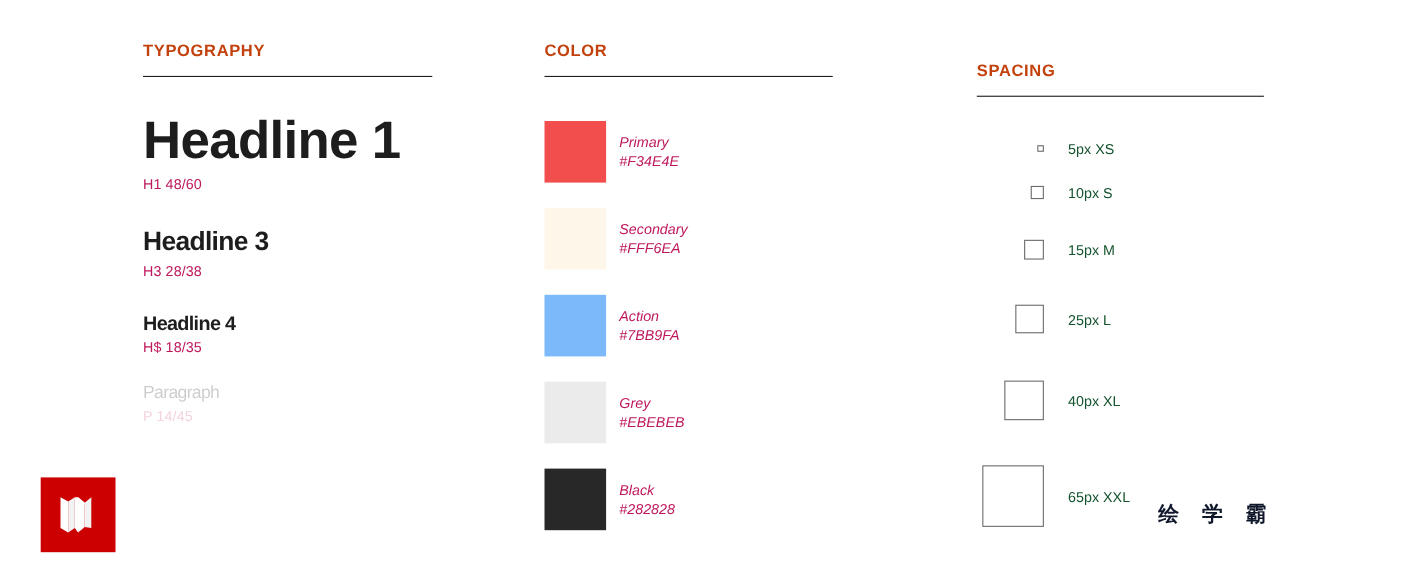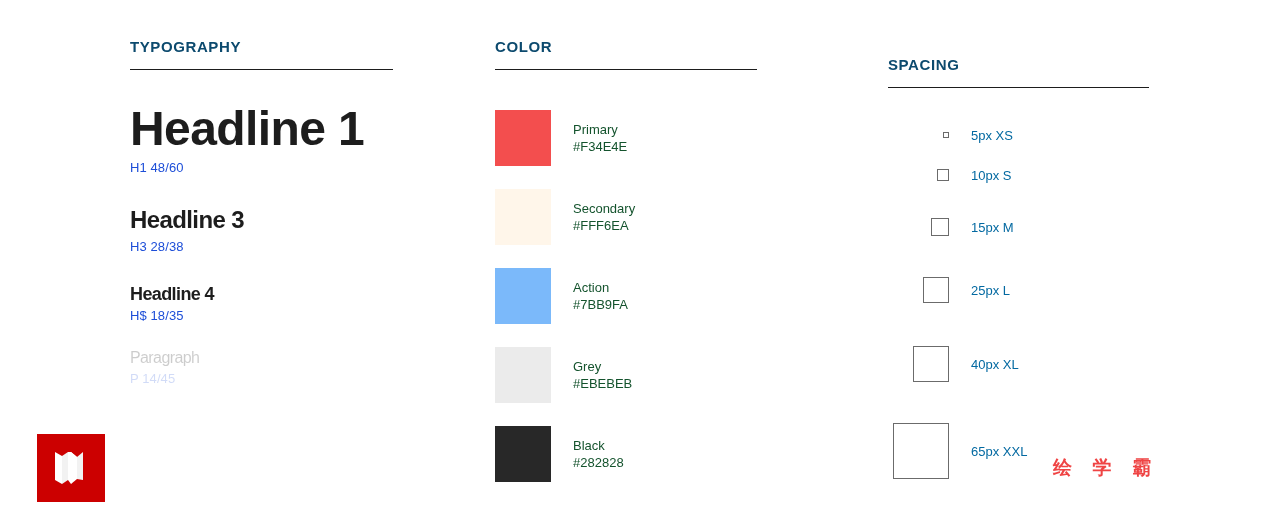--- a/index.html
+++ b/index.html
@@ -28,21 +28,21 @@
     top: 38px;
   }
   .col-typography { left: 130px; width: 263px; }
   .col-color      { left: 495px; width: 262px; }
   .col-spacing    { left: 888px; width: 261px; margin-top: 18px; }
 
   .section-title {
     font-size: 15px;
     font-weight: bold;
     letter-spacing: 0.6px;
-    color: #0c4a6e;
+    color: #c2410c;
     line-height: 18px;
     margin: 0;
   }
   .section-rule {
     margin-top: 13px;
     border-top: 1.4px solid #1d1d1d;
     width: 100%;
     height: 0;
   }
 
@@ -54,21 +54,21 @@
     width: 100%;
   }
   .type-item { margin-bottom: 22px; }
   .type-sample {
     color: #1d1d1d;
     letter-spacing: -0.6px;
     white-space: nowrap;
   }
   .type-spec {
     font-size: 13px;
-    color: #1d4ed8;
+    color: #be185d;
     letter-spacing: 0.1px;
     margin-top: 2px;
   }
   .t-h1 .type-sample { font-size: 48px; font-weight: bold; line-height: 58px; }
   .t-h1 { margin-bottom: 28px; }
   .t-h2 .type-sample { font-size: 32px; font-weight: bold; line-height: 40px; }
   .t-h2 { margin-bottom: 28px; }
   .t-h3 .type-sample { font-size: 24px; font-weight: bold; line-height: 34px; }
   .t-h3 { margin-bottom: 28px; }
   .t-h4 .type-sample { font-size: 18px; font-weight: bold; line-height: 24px; }
@@ -89,57 +89,58 @@
     align-items: center;
     height: 56px;
     margin-bottom: 23px;
   }
   .color-swatch {
     width: 56px;
     height: 56px;
     flex: 0 0 56px;
   }
   .color-meta {
+    margin-left: 12px;
+    font-size: 13px;
+    line-height: 17px;
+    color: #be185d;
+    font-style: italic;
+  }
+  .color-name { display: block; }
+  .color-hex  { display: block; }
+
+  
+  .spacing-list {
+    position: absolute;
+    top: 62px;
+    left: 0;
+    width: 100%;
+  }
+  .spacing-row {
+    display: flex;
+    align-items: center;
+    justify-content: flex-start;
+  }
+  .spacing-box-cell {
+    width: 61px;
+    display: flex;
+    justify-content: flex-end;
+    align-items: center;
+    flex: 0 0 61px;
+  }
+  .spacing-box {
+    border: 1px solid #6b6b6b;
+    box-sizing: border-box;
+    background: #ffffff;
+  }
+  .spacing-label {
     margin-left: 22px;
     font-size: 13px;
     line-height: 17px;
     color: #14532d;
-  }
-  .color-name { display: block; }
-  .color-hex  { display: block; }
-
-  
-  .spacing-list {
-    position: absolute;
-    top: 62px;
-    left: 0;
-    width: 100%;
-  }
-  .spacing-row {
-    display: flex;
-    align-items: center;
-    justify-content: flex-start;
-  }
-  .spacing-box-cell {
-    width: 61px;
-    display: flex;
-    justify-content: flex-end;
-    align-items: center;
-    flex: 0 0 61px;
-  }
-  .spacing-box {
-    border: 1px solid #6b6b6b;
-    box-sizing: border-box;
-    background: #ffffff;
-  }
-  .spacing-label {
-    margin-left: 22px;
-    font-size: 13px;
-    line-height: 17px;
-    color: #0369a1;
     white-space: nowrap;
   }
 
   
   .logo-mark {
     position: absolute;
     left: 37px;
     top: 434px;
     width: 68px;
     height: 68px;
@@ -150,21 +151,21 @@
   }
   .logo-mark svg { display: block; }
 
   .cn-watermark {
     position: absolute;
     left: 1053px;
     top: 455px;
     font-size: 19px;
     font-weight: bold;
     letter-spacing: 7px;
-    color: #ef4444;
+    color: #0f172a;
     white-space: nowrap;
     font-family: "DejaVu Sans", sans-serif;
   }
 </style>
 </head>
 <body>
 
 <div class="board">
 
   <div class="column col-typography">

